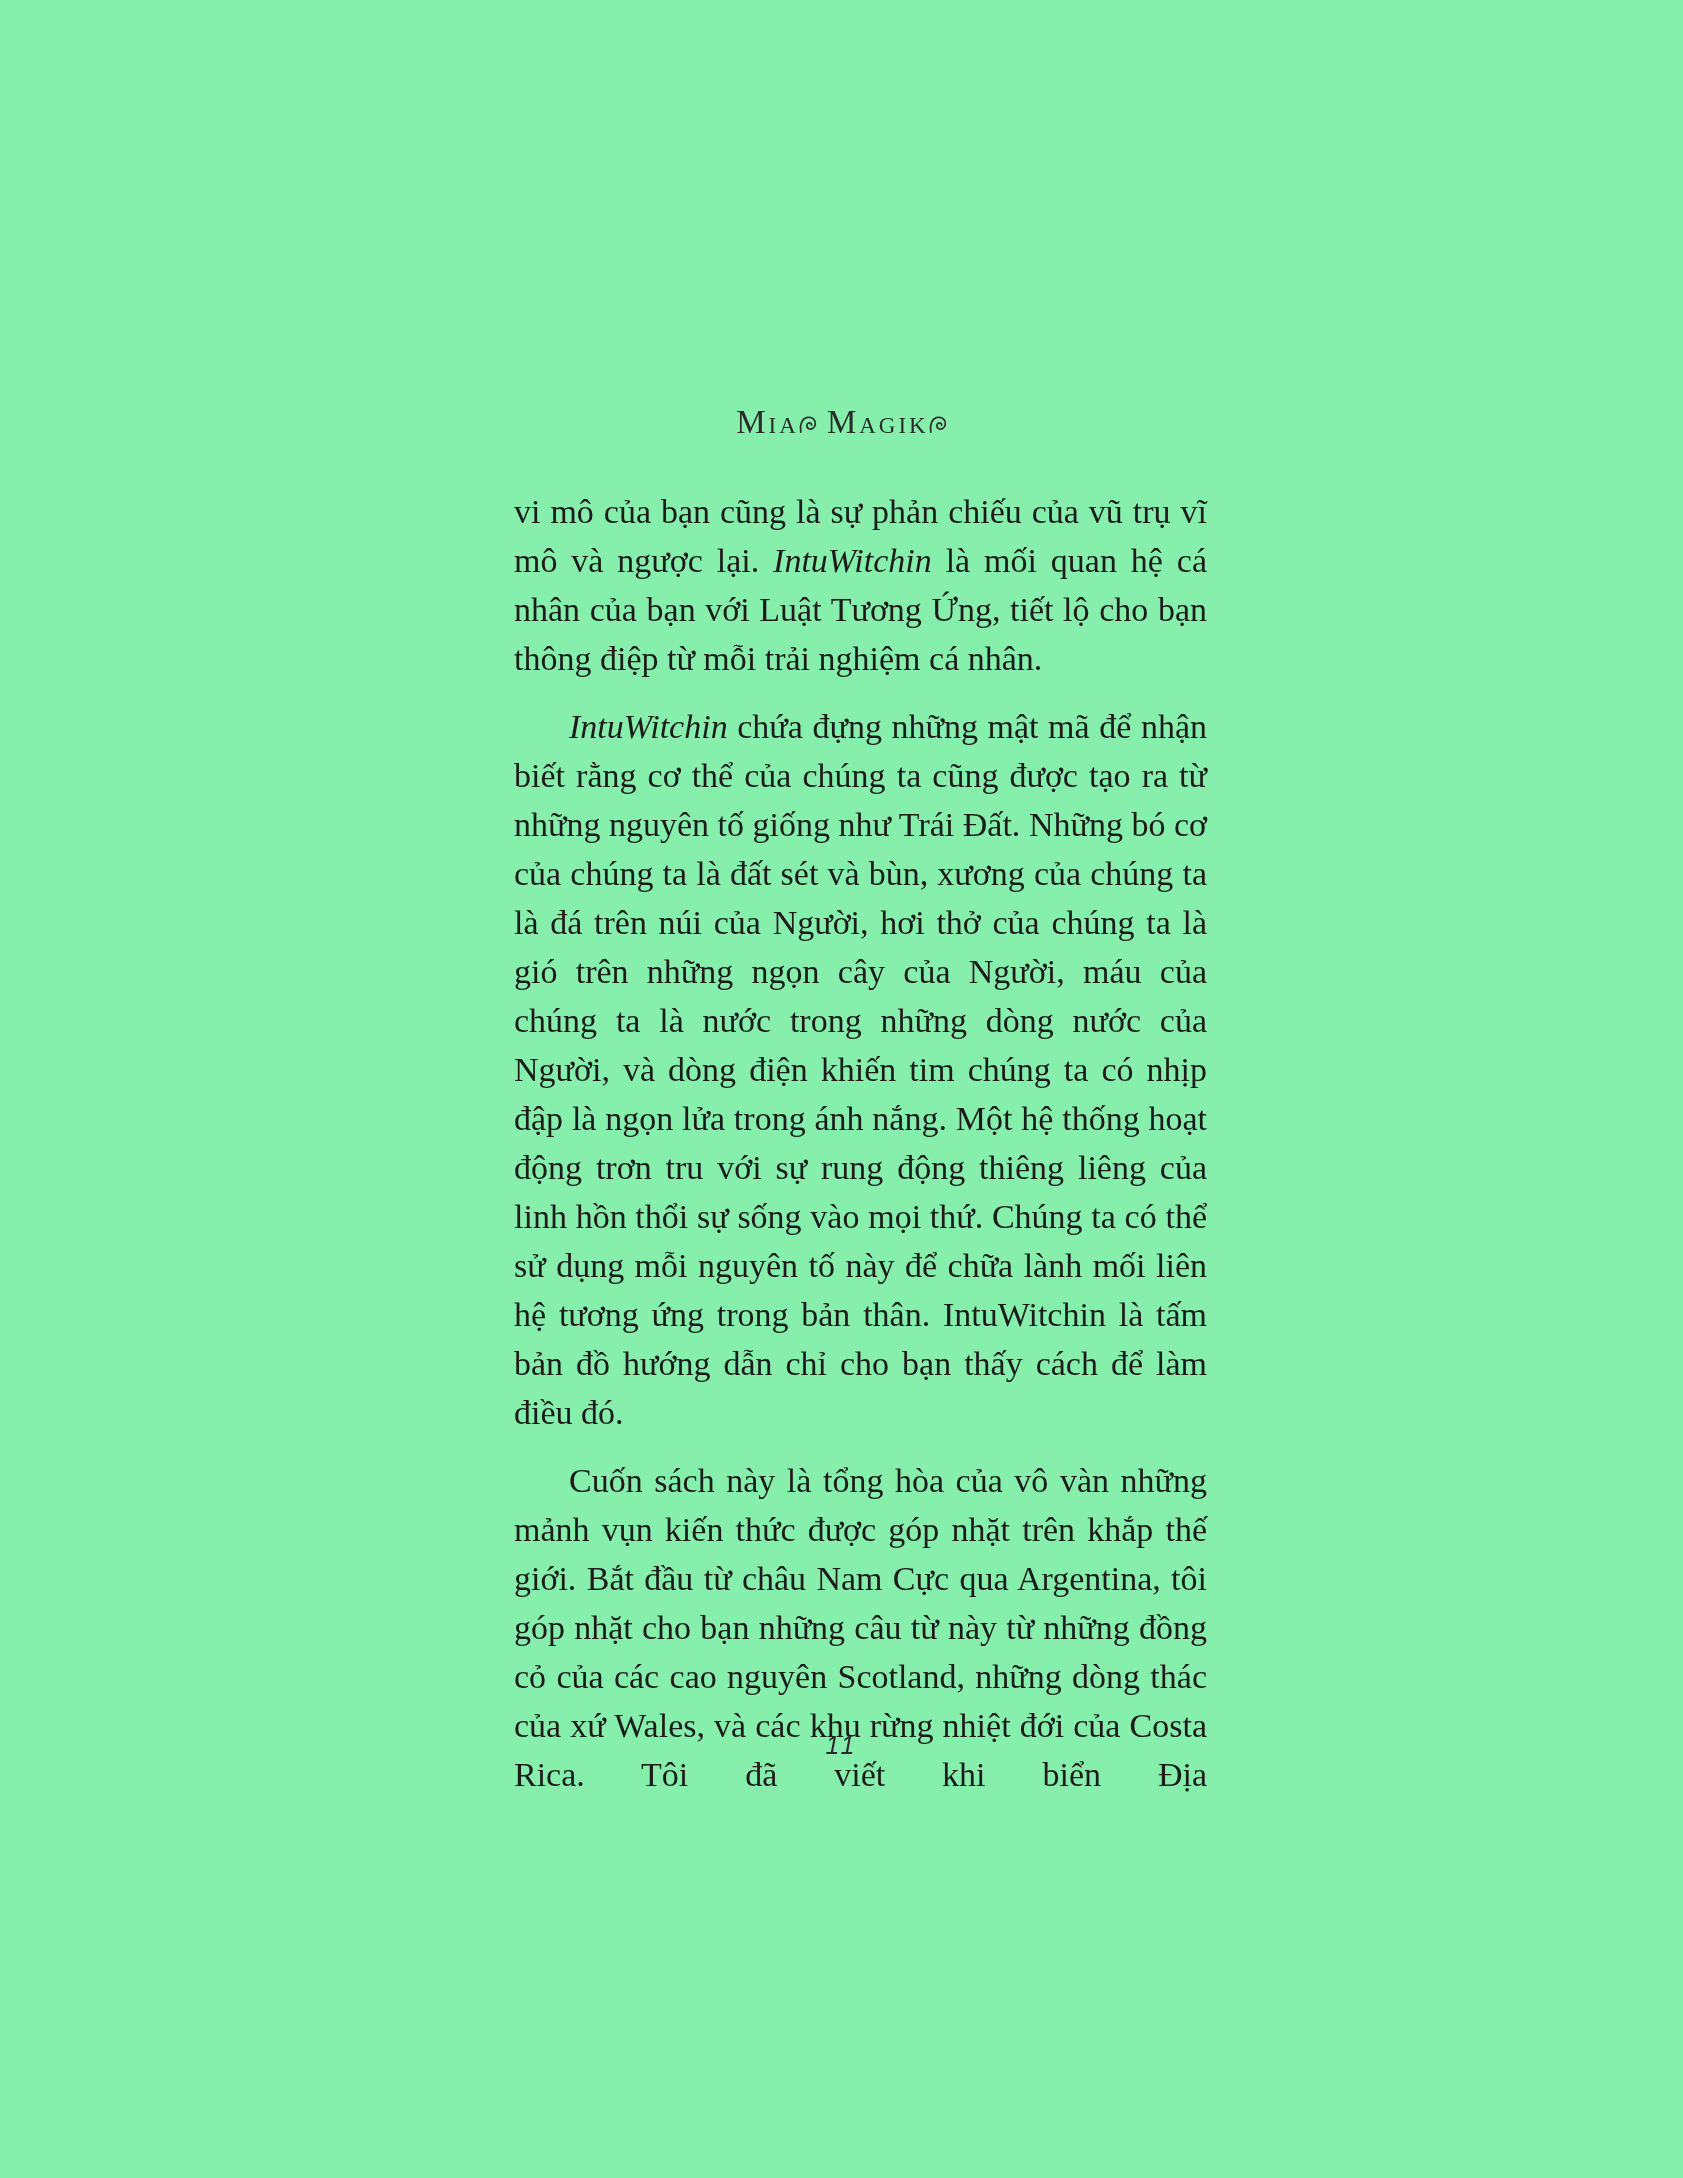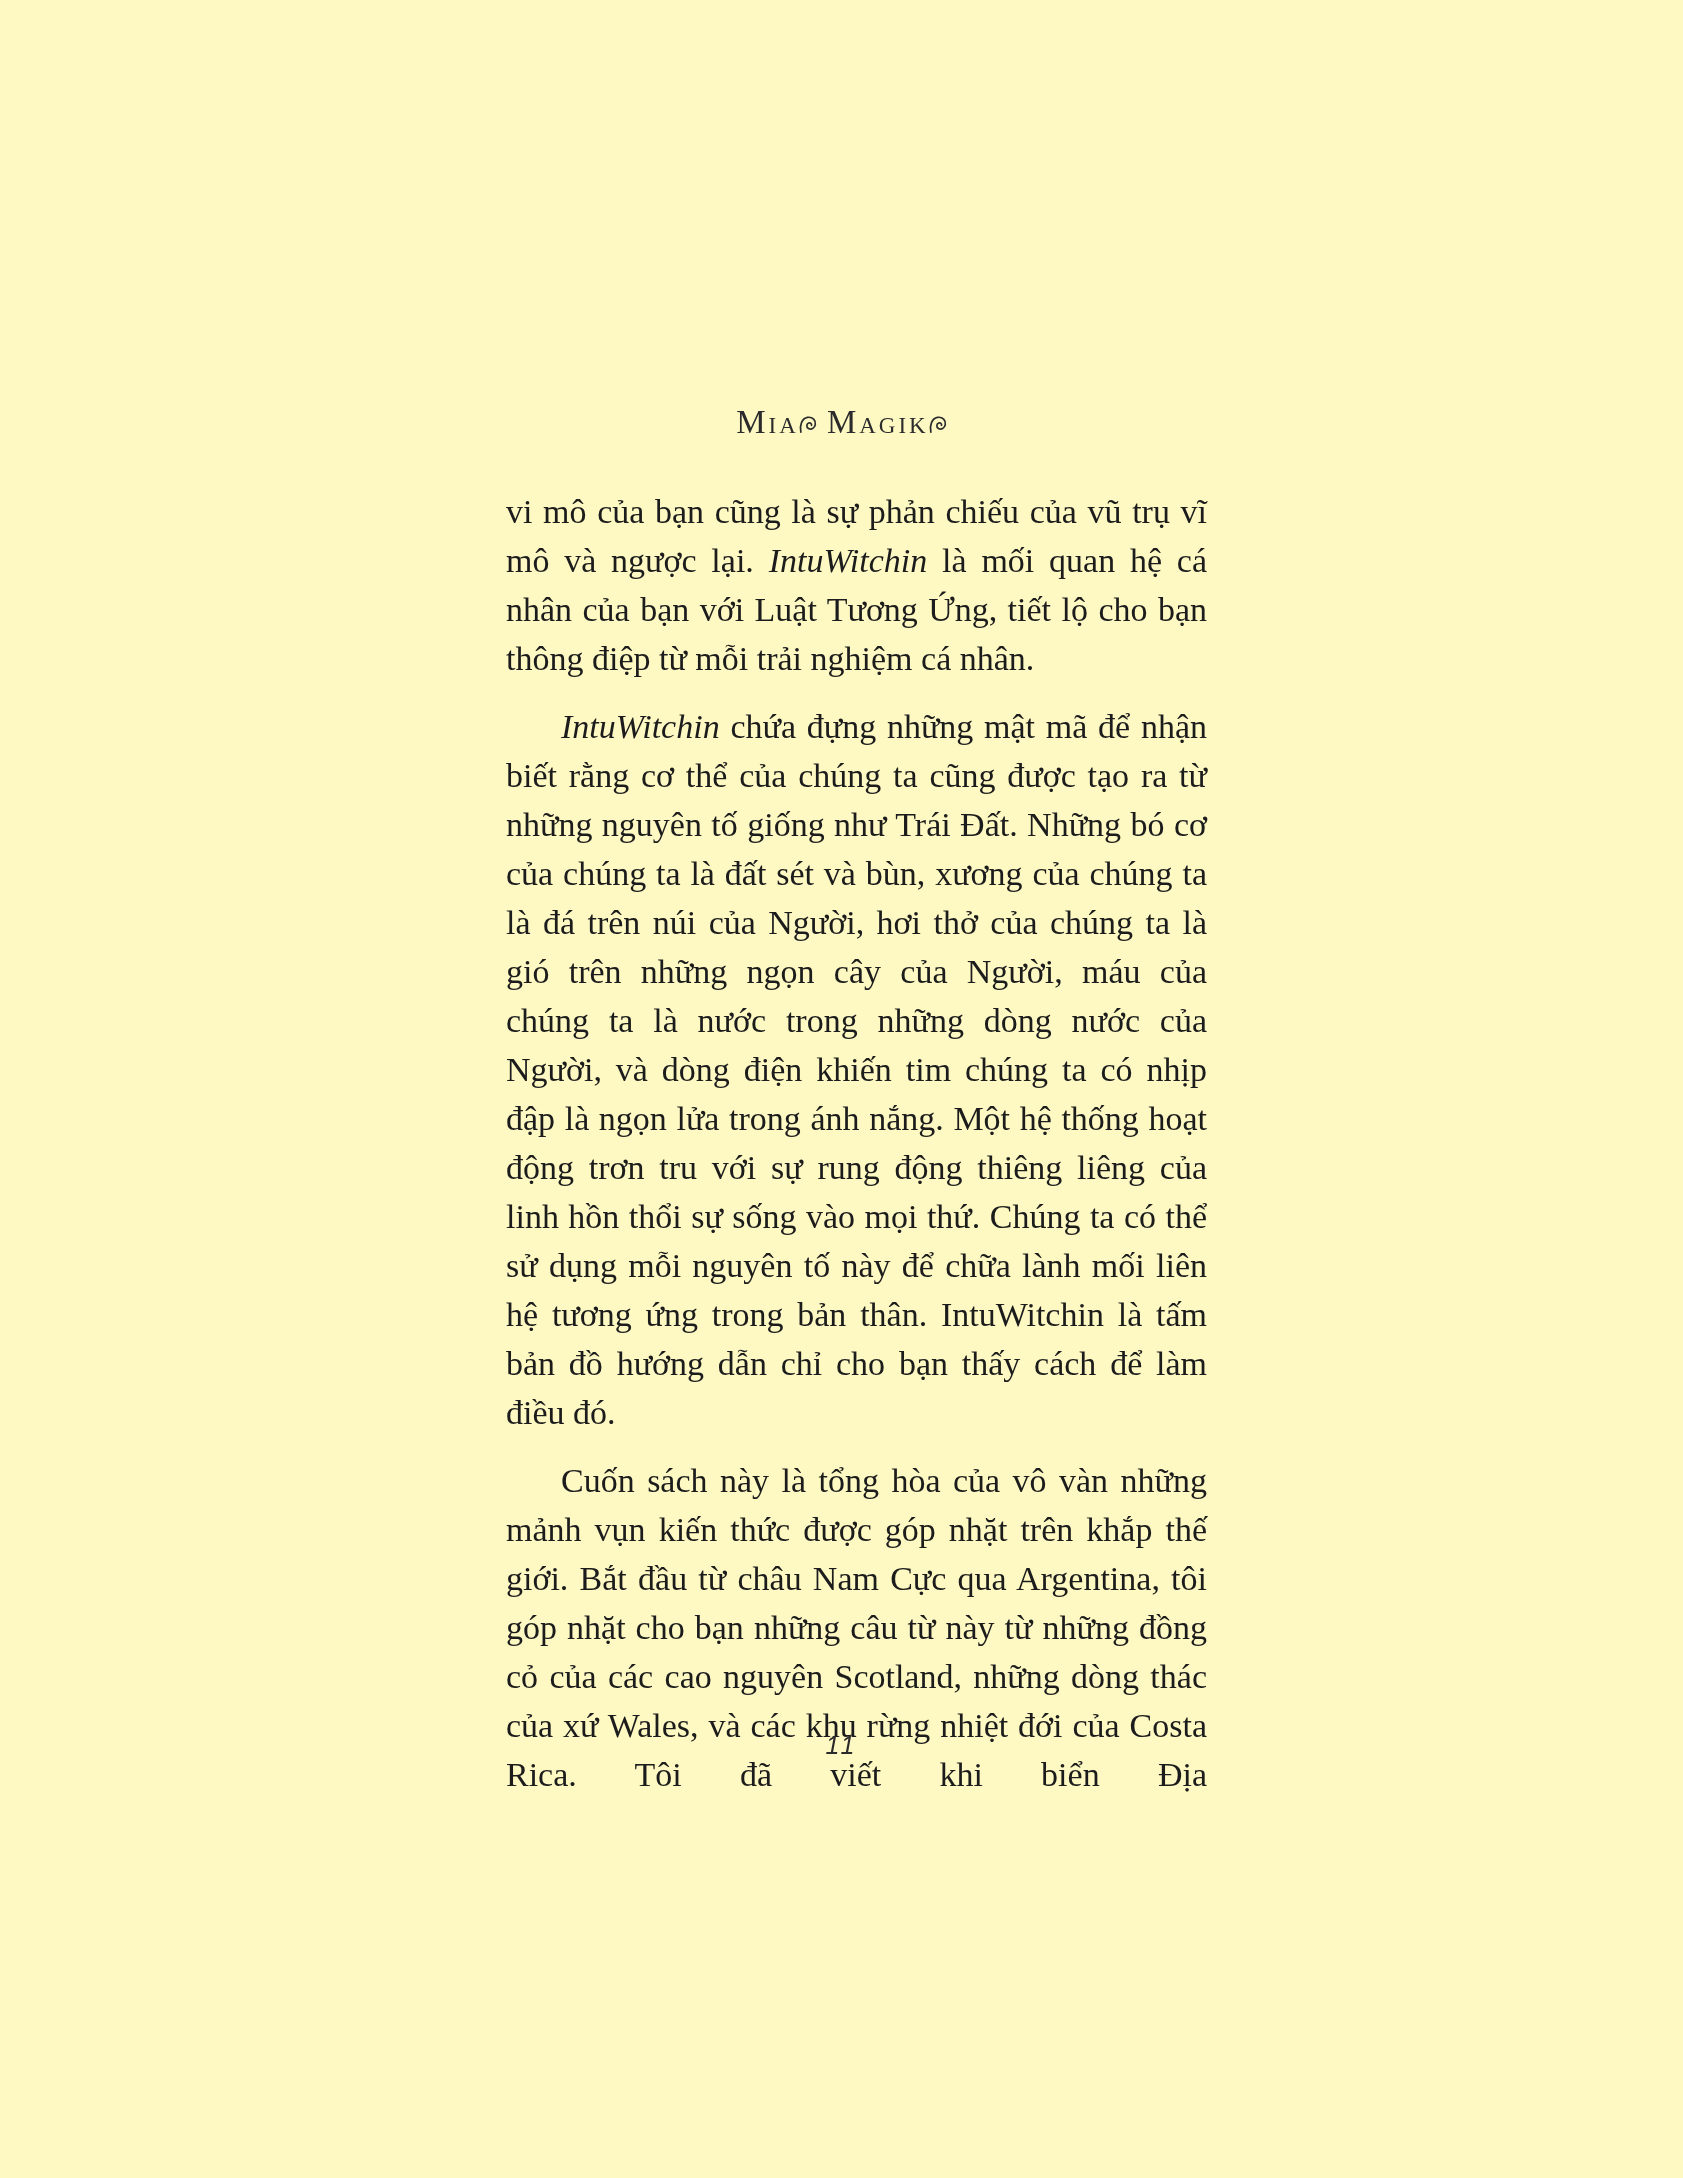--- a/index.html
+++ b/index.html
@@ -4,21 +4,21 @@
 <style>
   html, body {
     margin: 0;
     padding: 0;
     background: #ffffff;
   }
   .page {
     position: relative;
     width: 1683px;
     height: 2178px;
-    background: #fef9c3;
+    background: #86efac;
     overflow: hidden;
     font-family: "Liberation Serif", serif;
     color: #1c1c1c;
   }
   
   .running-head {
     position: absolute;
     top: 404px;
     left: 0;
     width: 1683px;
@@ -45,21 +45,21 @@
     position: absolute;
     top: 487px;
     left: 498px;
     width: 709px;
     font-size: 34px;
     line-height: 49px;
     text-align: justify;
     color: #1c1c1c;
   }
   .para {
-    margin: 0 0 19px 8px;
+    margin: 0 0 19px 16px;
     padding: 0;
   }
   .para.indent { text-indent: 55px; }
   .para.justify-last { text-align-last: justify; }
   .italic { font-style: italic; }
   
   .folio {
     position: absolute;
     top: 1731px;
     left: 0;

